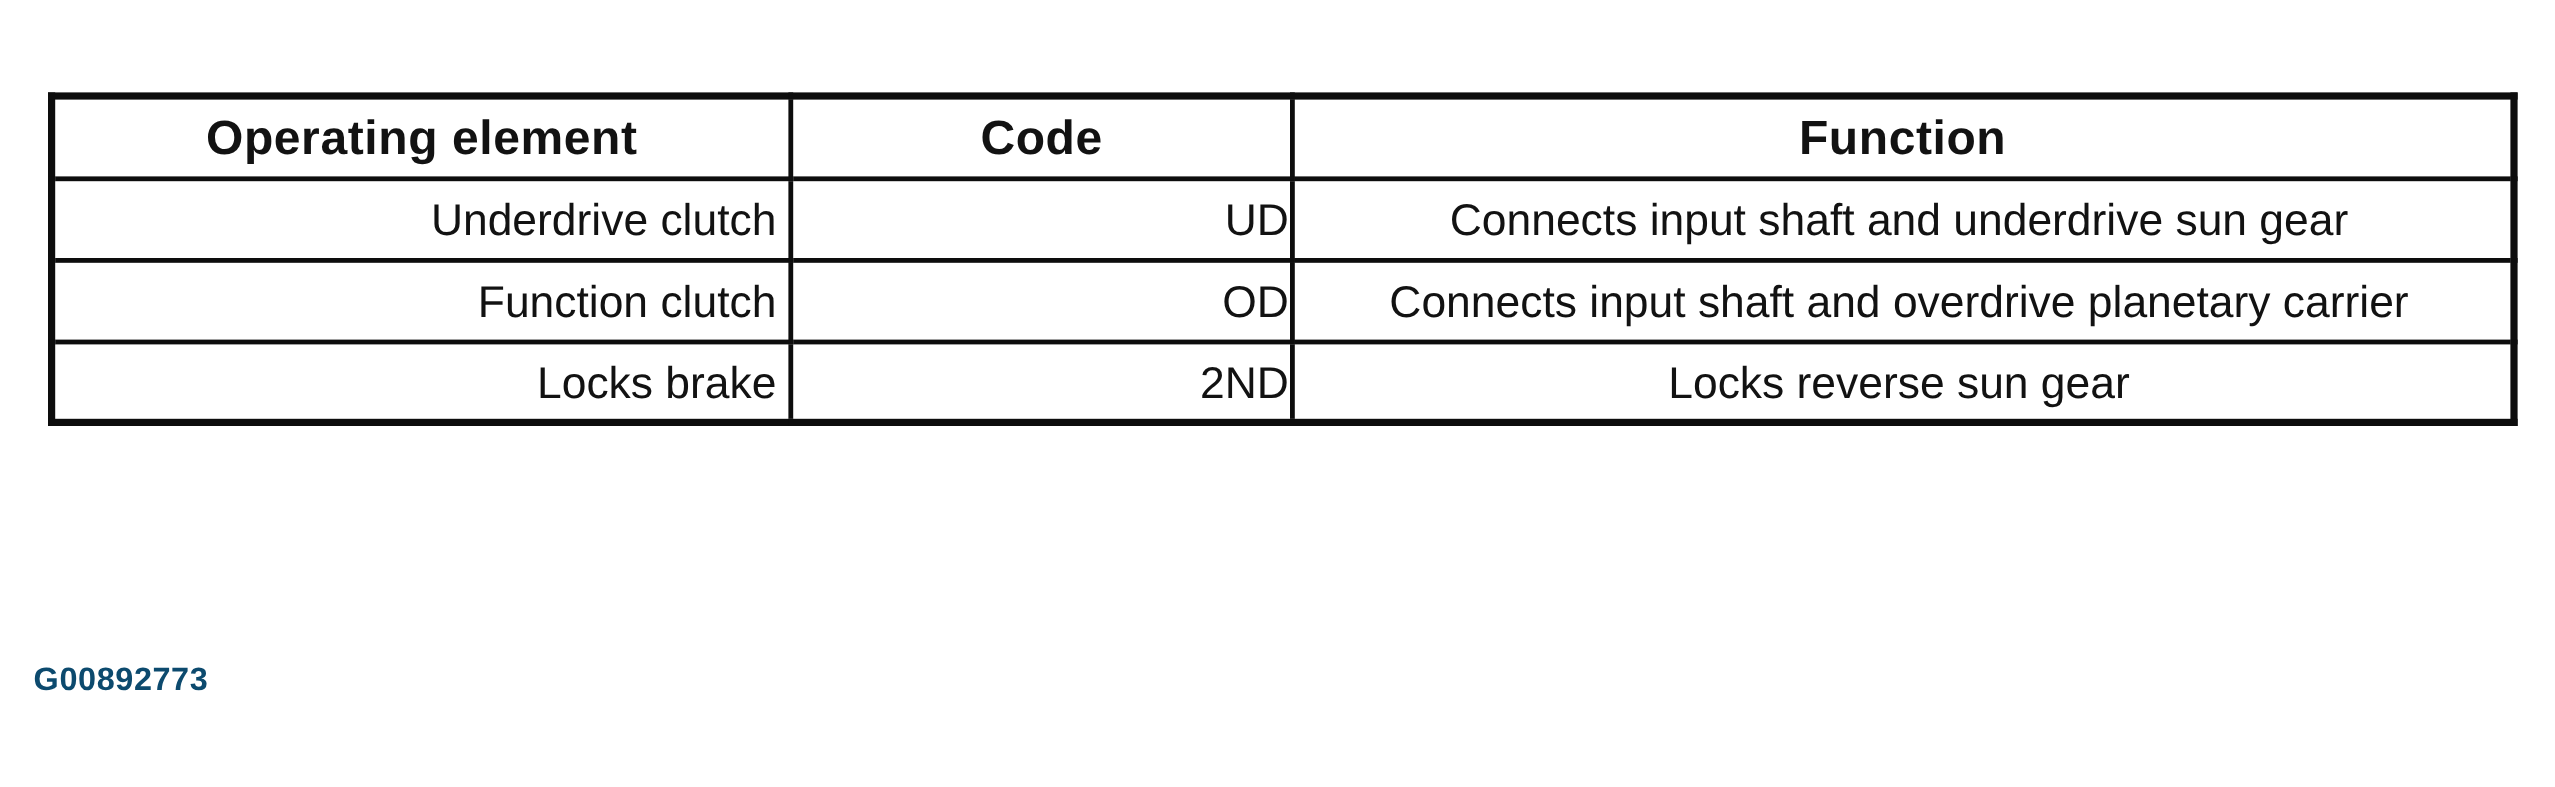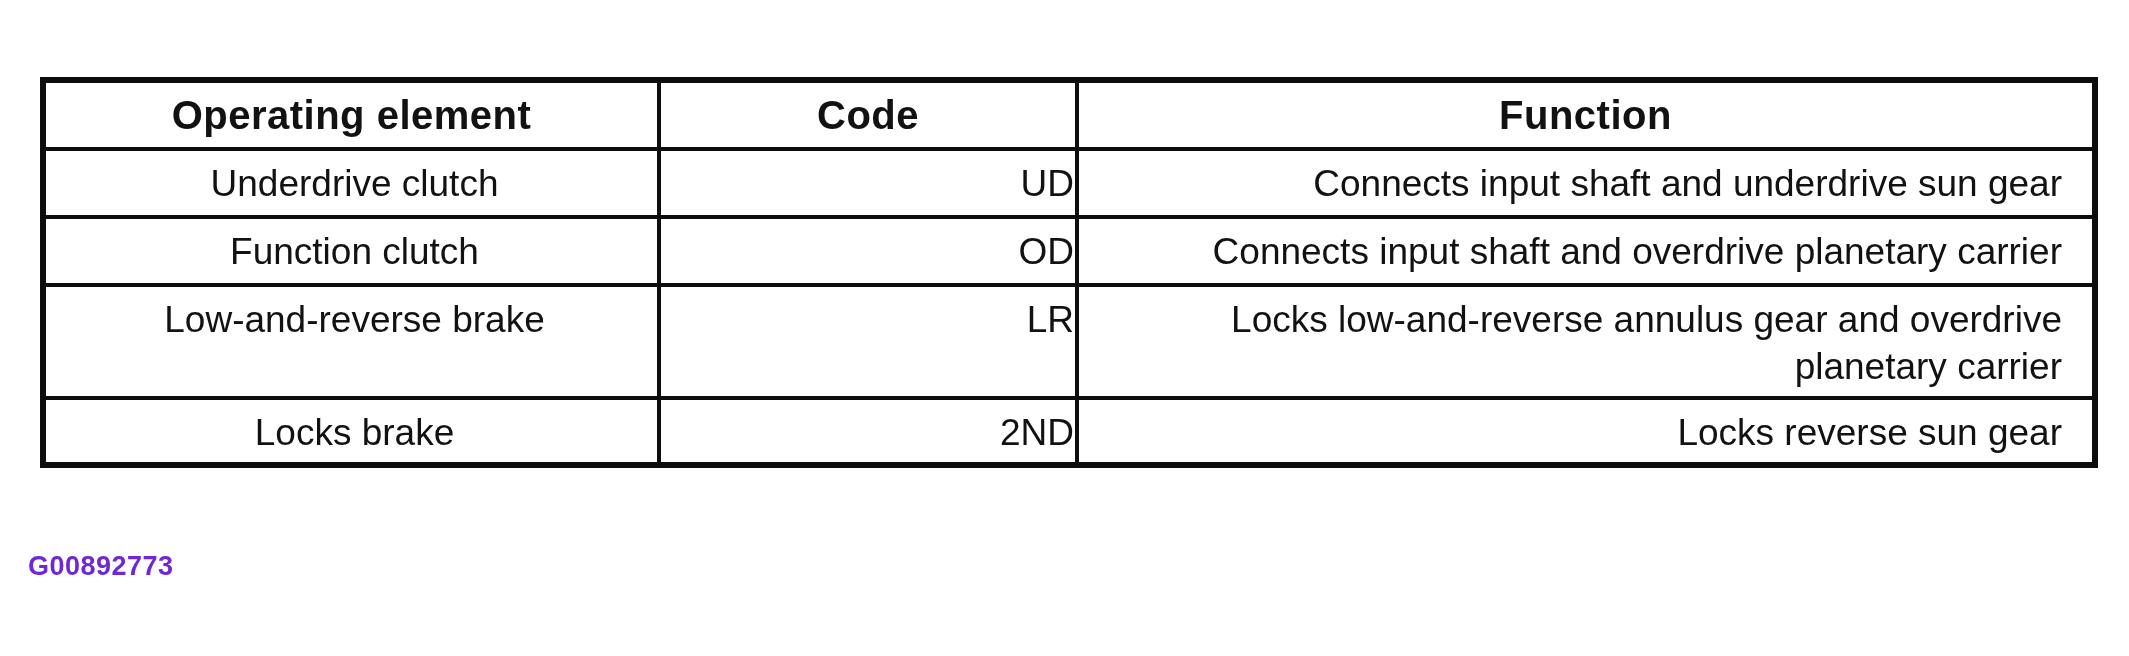--- a/index.html
+++ b/index.html
@@ -45,44 +45,44 @@
     letter-spacing: 0.5px;
     padding: 0;
   }
   table.scan-table td {
     font-size: 37px;
     line-height: 47px;
     padding-top: 9px;
     padding-bottom: 6px;
   }
   td.cell-element {
-    text-align: center;
+    text-align: right;
     padding-left: 16px;
     padding-right: 10px;
   }
   td.cell-code {
     text-align: right;
   }
   td.cell-function {
-    text-align: right;
+    text-align: center;
     padding-left: 24px;
     padding-right: 30px;
   }
   tr.row-normal  { height: 68px; }
   tr.row-tall    { height: 110px; }
   tr.row-last    { height: 64px; }
 
   .figure-caption {
     position: absolute;
     left: 28px;
     top: 551px;
     font-size: 27px;
     font-weight: 600;
     letter-spacing: 0.5px;
-    color: #6d28d9;
+    color: #0c4a6e;
   }
 </style>
 </head>
 <body>
 
 <div class="page">
 
   <table class="scan-table">
     <colgroup>
       <col class="col-element">
@@ -100,25 +100,20 @@
       <tr class="row-normal">
         <td class="cell-element">Underdrive clutch</td>
         <td class="cell-code">UD</td>
         <td class="cell-function">Connects input shaft and underdrive sun gear</td>
       </tr>
       <tr class="row-normal">
         <td class="cell-element">Function clutch</td>
         <td class="cell-code">OD</td>
         <td class="cell-function">Connects input shaft and overdrive planetary carrier</td>
       </tr>
-      <tr class="row-tall">
-        <td class="cell-element">Low-and-reverse brake</td>
-        <td class="cell-code">LR</td>
-        <td class="cell-function">Locks low-and-reverse annulus gear and overdrive planetary carrier</td>
-      </tr>
       <tr class="row-last">
         <td class="cell-element">Locks brake</td>
         <td class="cell-code">2ND</td>
         <td class="cell-function">Locks reverse sun gear</td>
       </tr>
     </tbody>
   </table>
 
   <div class="figure-caption">G00892773</div>
 

